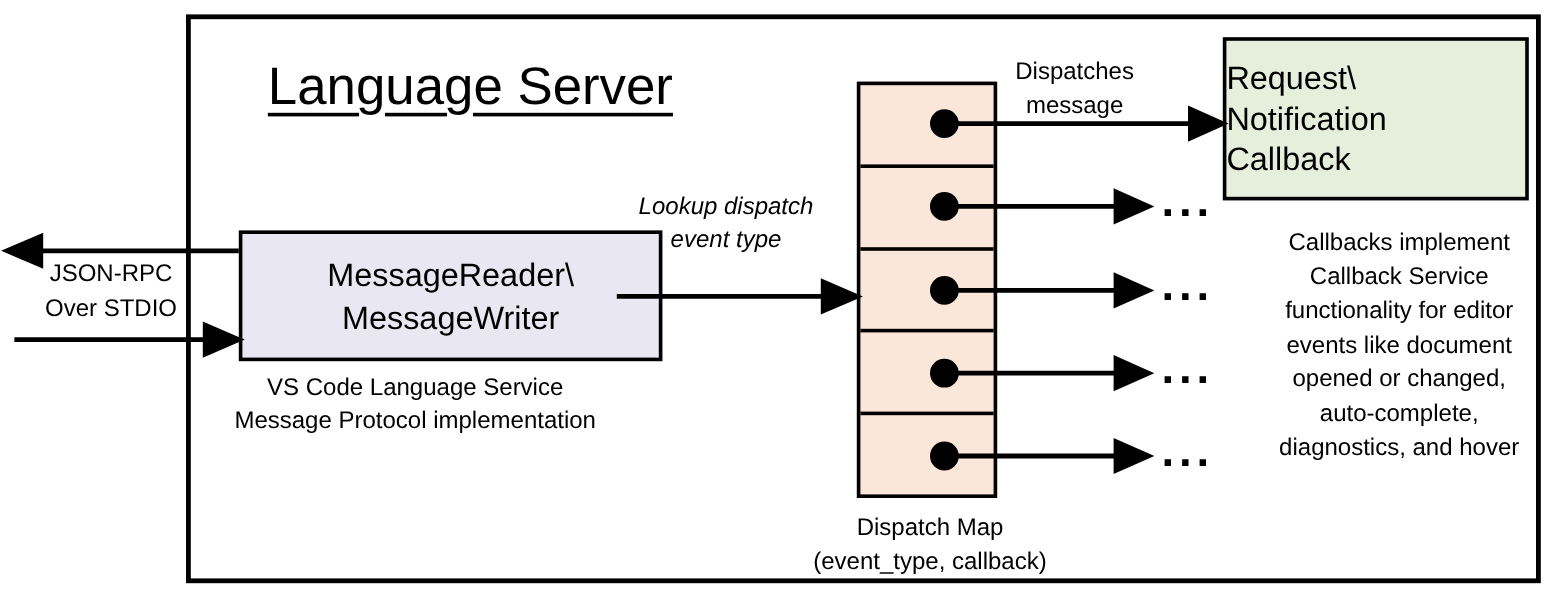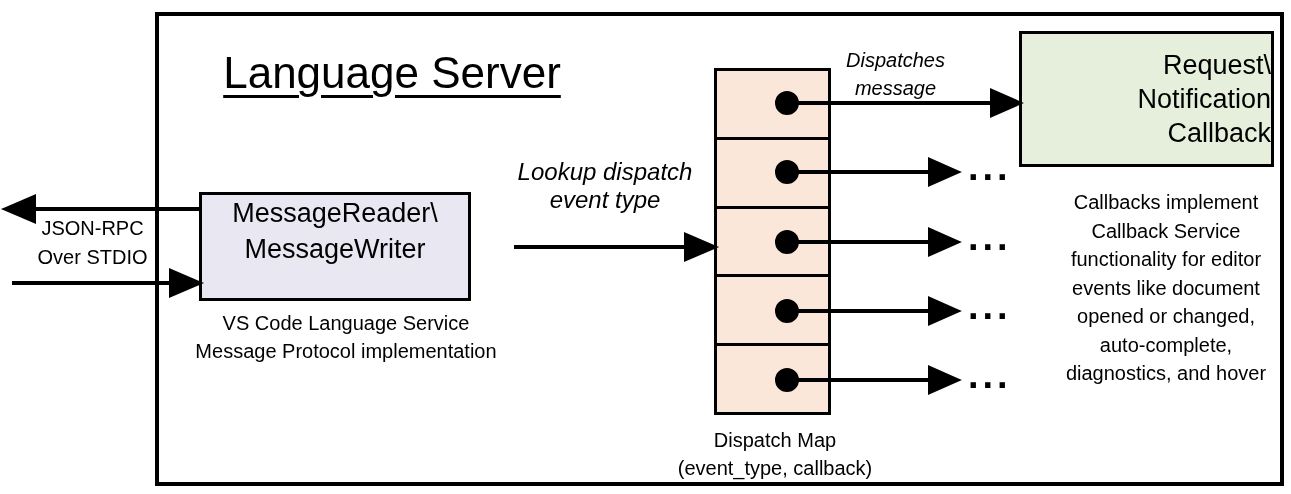--- a/index.html
+++ b/index.html
@@ -15,49 +15,49 @@
   body{font-family:"Liberation Sans","DejaVu Sans",sans-serif;color:var(--c-text);}
   .canvas{position:relative;width:1291px;height:494px;background:var(--c-bg);overflow:hidden;}
 
   .outer-box{position:absolute;left:155px;top:12px;width:1129px;height:474px;
     border:4px solid var(--c-line);background:transparent;}
 
   .diagram-title{position:absolute;left:192px;top:48px;width:400px;text-align:center;
     font-size:44px;font-weight:400;letter-spacing:0px;
     text-decoration:underline;text-decoration-thickness:3px;text-underline-offset:7px;}
 
-  .reader-box{position:absolute;left:199px;top:192px;width:272px;height:109px;
+  .reader-box{position:absolute;left:199px;top:192px;width:353px;height:109px;
     background:var(--c-reader);border:3px solid var(--c-line);
-    display:flex;flex-direction:column;align-items:center;
+    display:flex;flex-direction:column;align-items:center;justify-content:center;
     font-size:27px;line-height:36px;text-align:center;}
 
   .reader-caption{position:absolute;left:166px;top:309px;width:360px;text-align:center;
     font-size:20px;line-height:28px;}
 
   .stdio-label{position:absolute;left:15px;top:214px;width:155px;text-align:center;
     font-size:20px;line-height:29px;}
 
   .lookup-label{position:absolute;left:500px;top:158px;width:210px;text-align:center;
-    font-style:italic;font-size:24px;line-height:28px;}
+    font-style:italic;font-size:20px;line-height:28px;}
 
   .dispatches-label{position:absolute;left:818px;top:46px;width:155px;text-align:center;
-    font-style:italic;font-size:20px;line-height:28px;}
+    font-size:20px;line-height:28px;}
 
   .dispatch-map{position:absolute;left:714px;top:68px;width:117px;height:347px;
     border:3px solid var(--c-line);background:var(--c-map);
     display:flex;flex-direction:column;}
   .dispatch-cell{flex:1 1 0;border-bottom:3px solid var(--c-line);}
   .dispatch-cell:last-child{border-bottom:none;}
 
   .map-caption{position:absolute;left:655px;top:426px;width:240px;text-align:center;
     font-size:20px;line-height:28px;}
 
   .callback-box{position:absolute;left:1019px;top:31px;width:255px;height:136px;
     background:var(--c-callback);border:3px solid var(--c-line);
-    display:flex;flex-direction:column;align-items:flex-end;justify-content:center;
+    display:flex;flex-direction:column;align-items:flex-start;justify-content:center;
     font-size:27px;line-height:34px;text-align:center;}
 
   .callbacks-note{position:absolute;left:1036px;top:188px;width:260px;text-align:center;
     font-size:20px;line-height:28.5px;}
 
   .connector-layer{position:absolute;left:0;top:0;width:1291px;height:494px;
     pointer-events:none;z-index:5;}
 </style>
 </head>
 <body>

